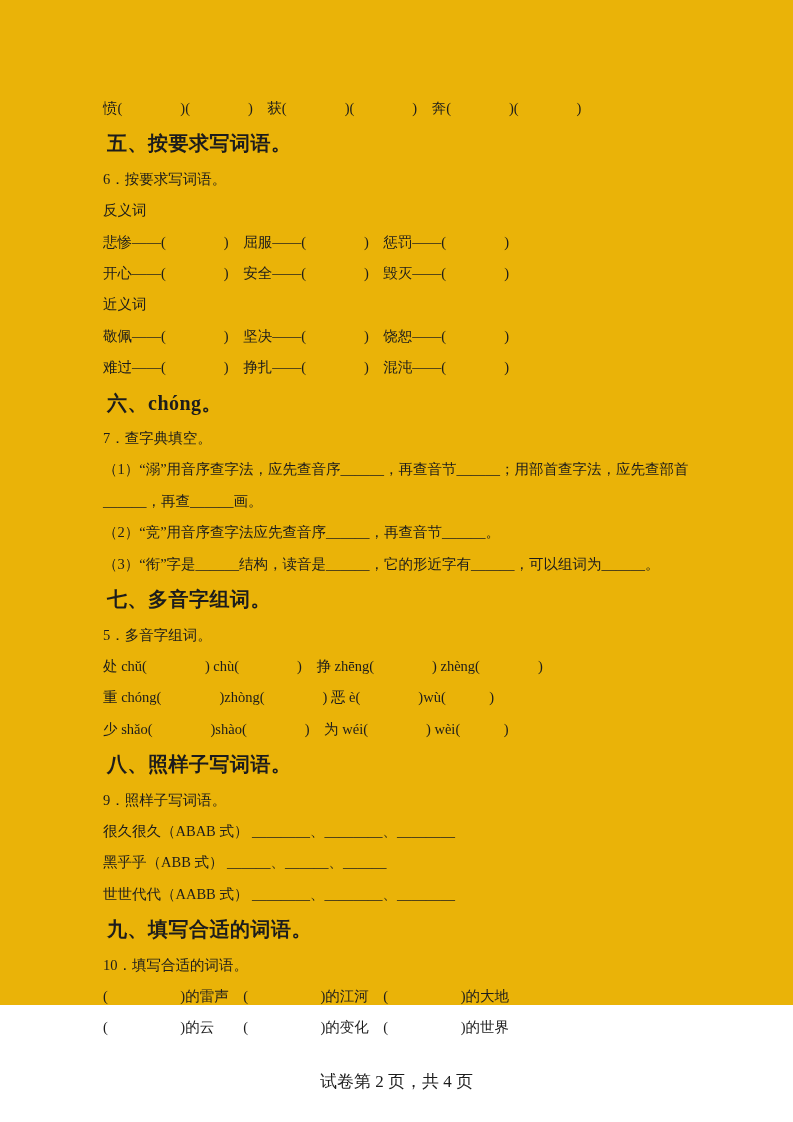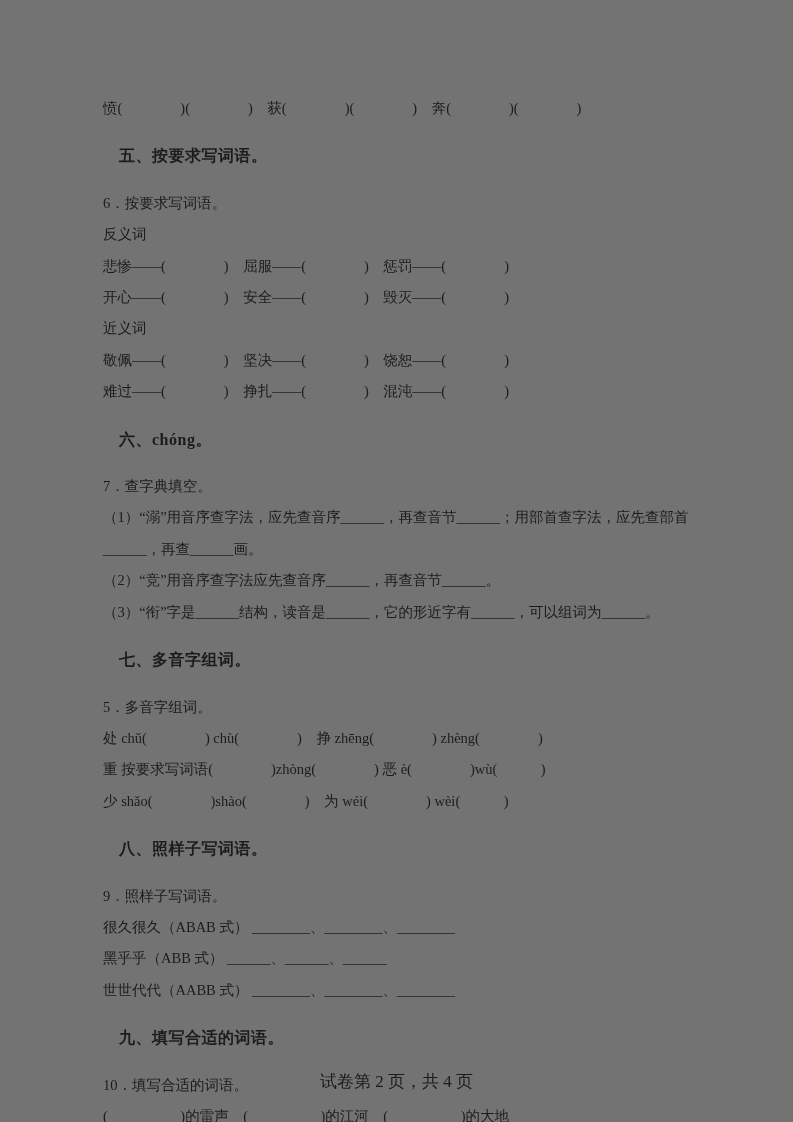--- a/index.html
+++ b/index.html
@@ -8,41 +8,41 @@
     background: #ffffff;
   }
   body {
     width: 793px;
     height: 1122px;
     overflow: hidden;
   }
   .page {
     position: relative;
     width: 793px;
-    height: 1122px;
-    background: #737373;
+    height: 1005px;
+    background: #eab308;
     color: #1c1c1c;
     font-family: "Liberation Serif", "DejaVu Serif", serif;
   }
   .content {
     position: absolute;
     left: 103px;
     top: 93px;
     width: 588px;
   }
   .line {
     margin: 0;
     font-size: 14.5px;
     line-height: 31.4px;
     white-space: pre-wrap;
     word-break: break-all;
   }
   .heading {
-    margin: 16px;
-    font-size: 16px;
+    margin: 4px;
+    font-size: 20px;
     font-weight: 700;
     line-height: 31.4px;
     letter-spacing: 0.5px;
   }
   .footer {
     position: absolute;
     left: 0;
     top: 1070px;
     width: 100%;
     text-align: center;
@@ -75,21 +75,21 @@
       <p class="line">7．查字典填空。</p>
       <p class="line">（1）“溺”用音序查字法，应先查音序______，再查音节______；用部首查字法，应先查部首______，再查______画。</p>
       <p class="line">（2）“竞”用音序查字法应先查音序______，再查音节______。</p>
       <p class="line">（3）“衔”字是______结构，读音是______，它的形近字有______，可以组词为______。</p>
     </section>
 
     <section>
       <h2 class="heading">七、多音字组词。</h2>
       <p class="line">5．多音字组词。</p>
       <p class="line">处 chǔ(　　　　) chù(　　　　)　挣 zhēng(　　　　) zhèng(　　　　)</p>
-      <p class="line">重 按要求写词语(　　　　)zhòng(　　　　) 恶 è(　　　　)wù(　　　)</p>
+      <p class="line">重 chóng(　　　　)zhòng(　　　　) 恶 è(　　　　)wù(　　　)</p>
       <p class="line">少 shǎo(　　　　)shào(　　　　)　为 wéi(　　　　) wèi(　　　)</p>
     </section>
 
     <section>
       <h2 class="heading">八、照样子写词语。</h2>
       <p class="line">9．照样子写词语。</p>
       <p class="line">很久很久（ABAB 式） ________、________、________</p>
       <p class="line">黑乎乎（ABB 式） ______、______、______</p>
       <p class="line">世世代代（AABB 式） ________、________、________</p>
     </section>

